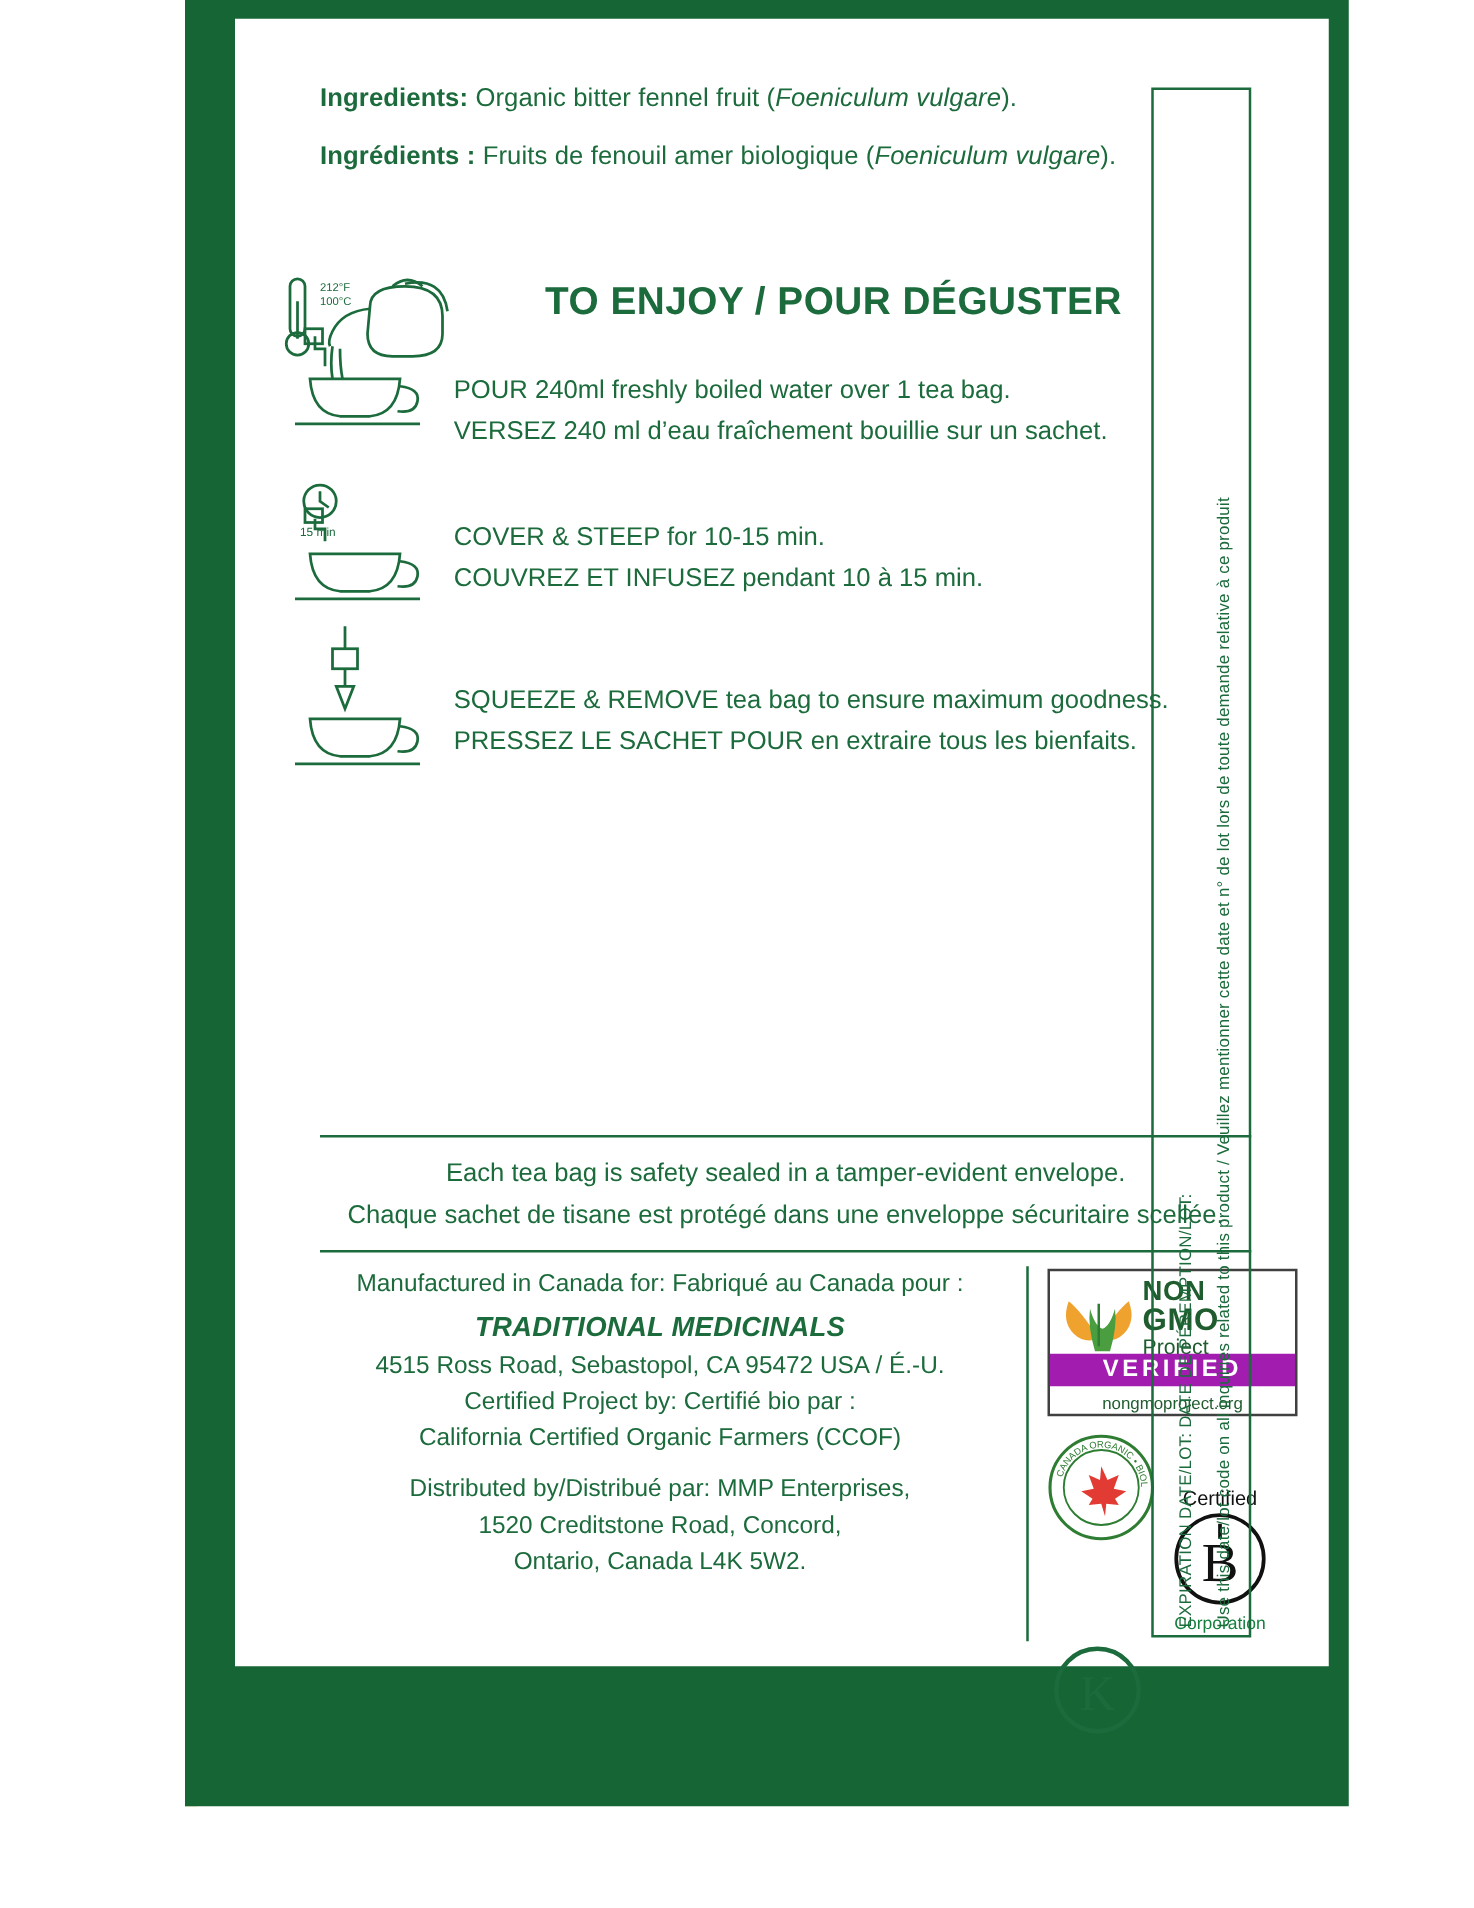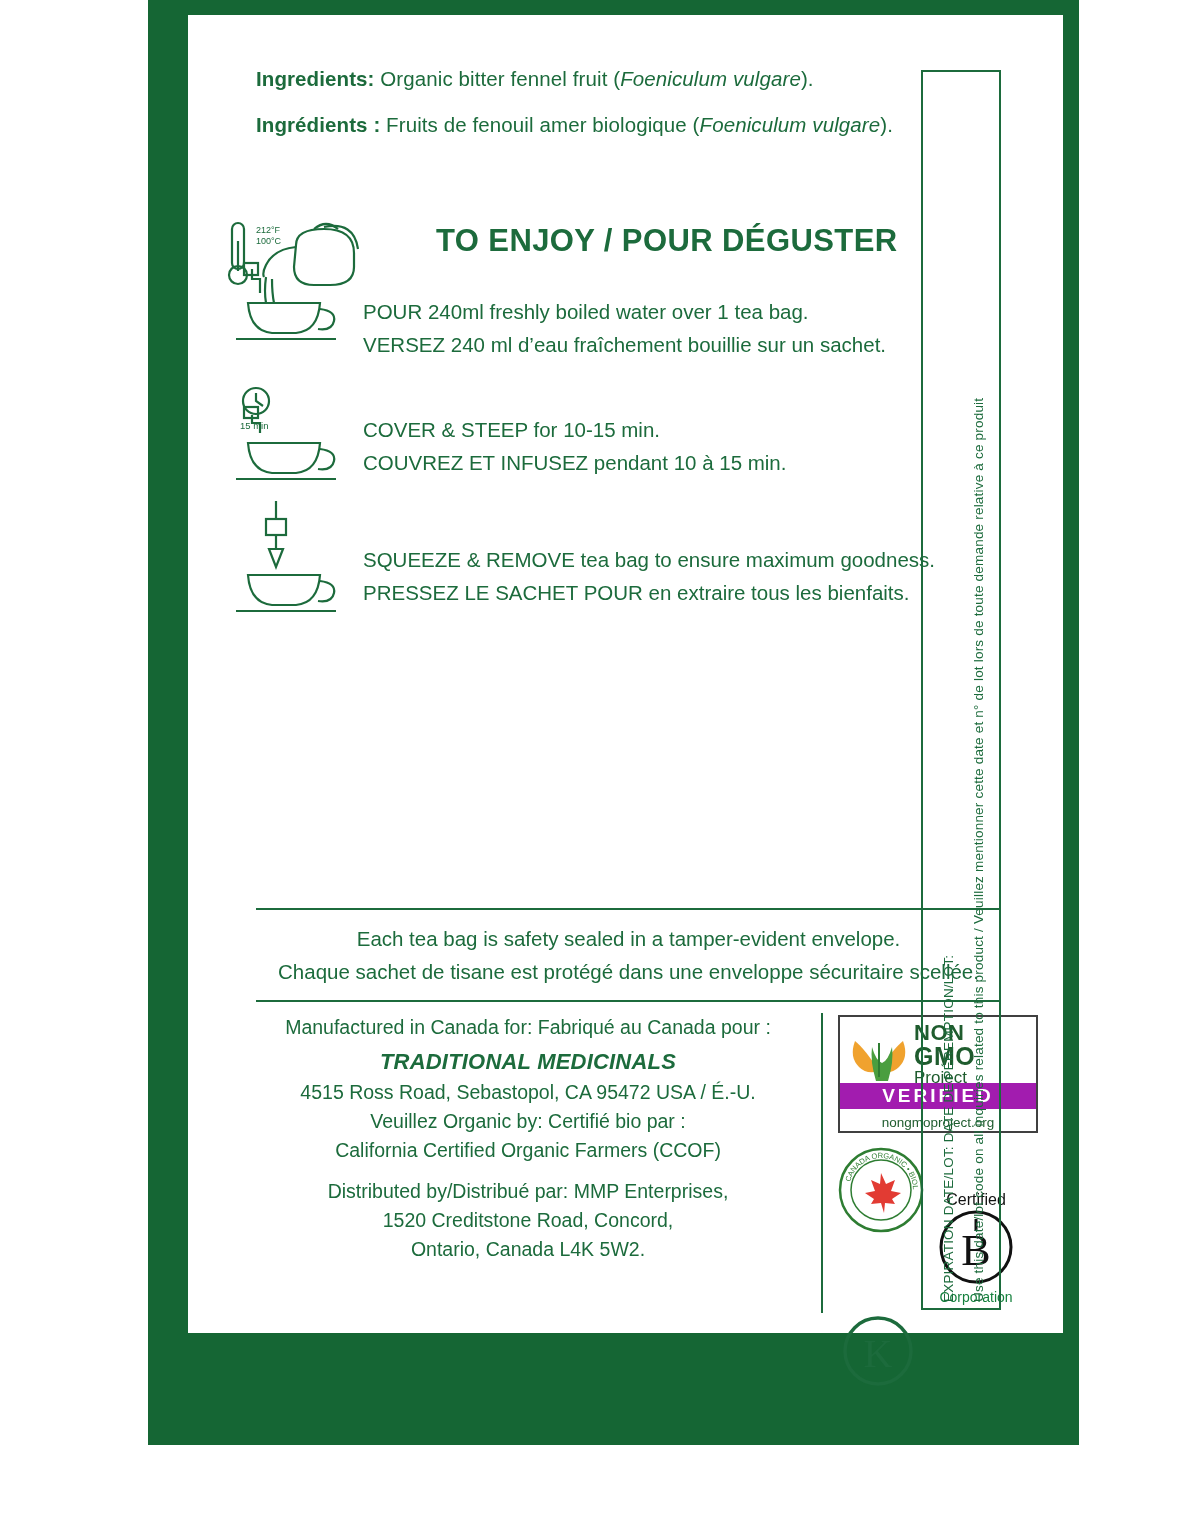--- a/index.html
+++ b/index.html
@@ -331,21 +331,21 @@
     <div id="sealed">
       <div>Each tea bag is safety sealed in a tamper-evident envelope.</div>
       <div>Chaque sachet de tisane est protégé dans une enveloppe sécuritaire scellée.</div>
     </div>
     <div id="divider2"></div>
 
     <div id="mfg">
       <div>Manufactured in Canada for:  Fabriqué au Canada pour :</div>
       <div class="bold-name">TRADITIONAL MEDICINALS</div>
       <div>4515 Ross Road, Sebastopol, CA 95472 USA / É.-U.</div>
-      <div>Veuillez Organic by: Certifié bio par :</div>
+      <div>Certified Project by: Certifié bio par :</div>
       <div>California Certified Organic Farmers (CCOF)</div>
       <div class="gap"></div>
       <div>Distributed by/Distribué par:  MMP Enterprises,</div>
       <div>1520 Creditstone Road,  Concord,</div>
       <div>Ontario, Canada L4K 5W2.</div>
     </div>
 
     <div id="vsep"></div>
 
     <div id="logos">

